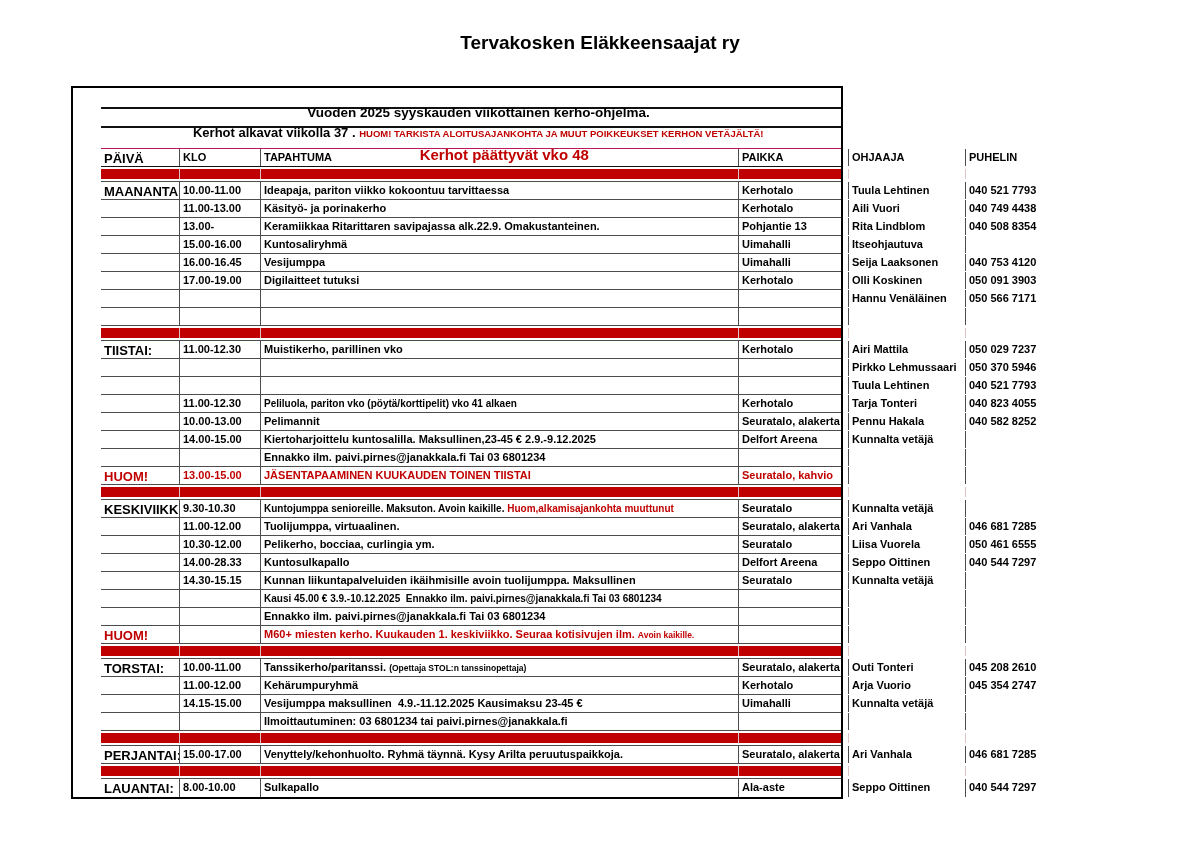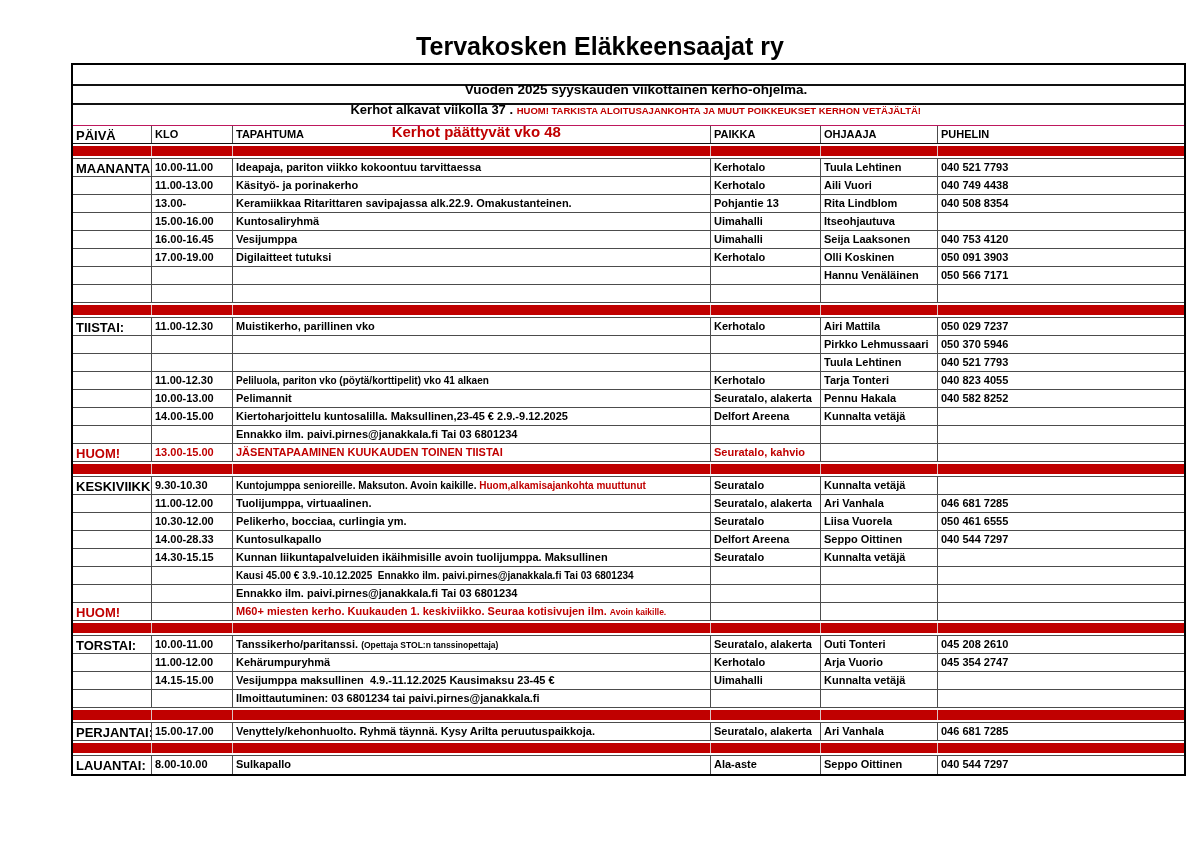--- a/index.html
+++ b/index.html
@@ -8,28 +8,29 @@
     width: 1200px; height: 848px;
     font-family: "Liberation Sans", sans-serif;
     font-weight: bold;
     color: #000;
     position: relative;
     overflow: hidden;
   }
   .page-title {
     margin-top: 32px;
     text-align: center;
-    font-size: 25px;
+    font-size: 19px;
     letter-spacing: 0;
   }
   .sheet {
-    margin: 2px 0 0 71px;
-    width: 1115px;
+    margin: 32px 0 0 71px;
+    width: 772px;
     border: 2px solid #000;
     background: #fff;
+    padding-left: 28px;
   }
   .hdr1 {
     height: 21px;
     text-align: center;
     font-size: 13.5px;
     padding-top: 2px;
     border-bottom: 2px solid #111;
     white-space: pre;
   }
   .hdr2 {

